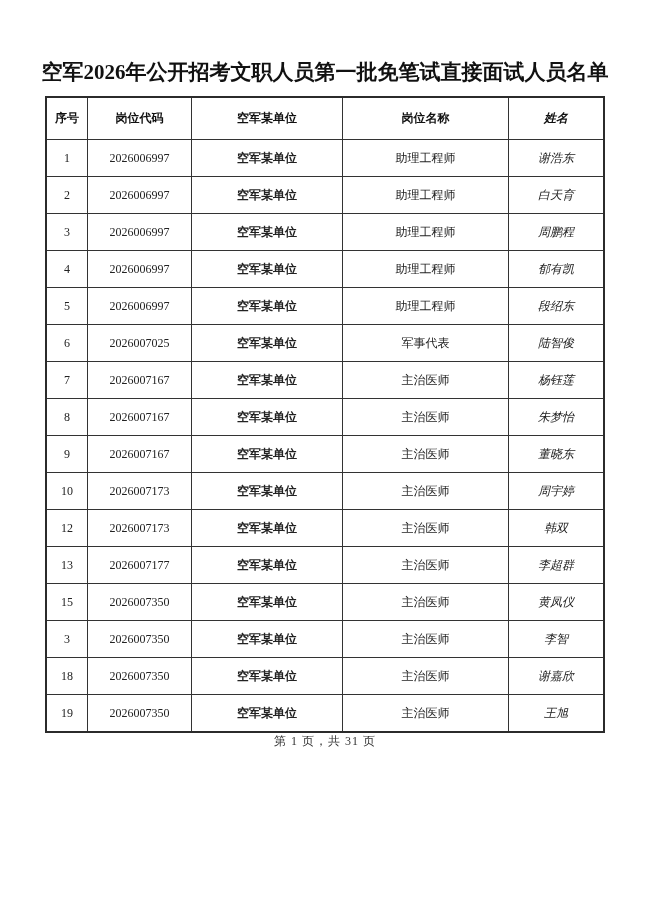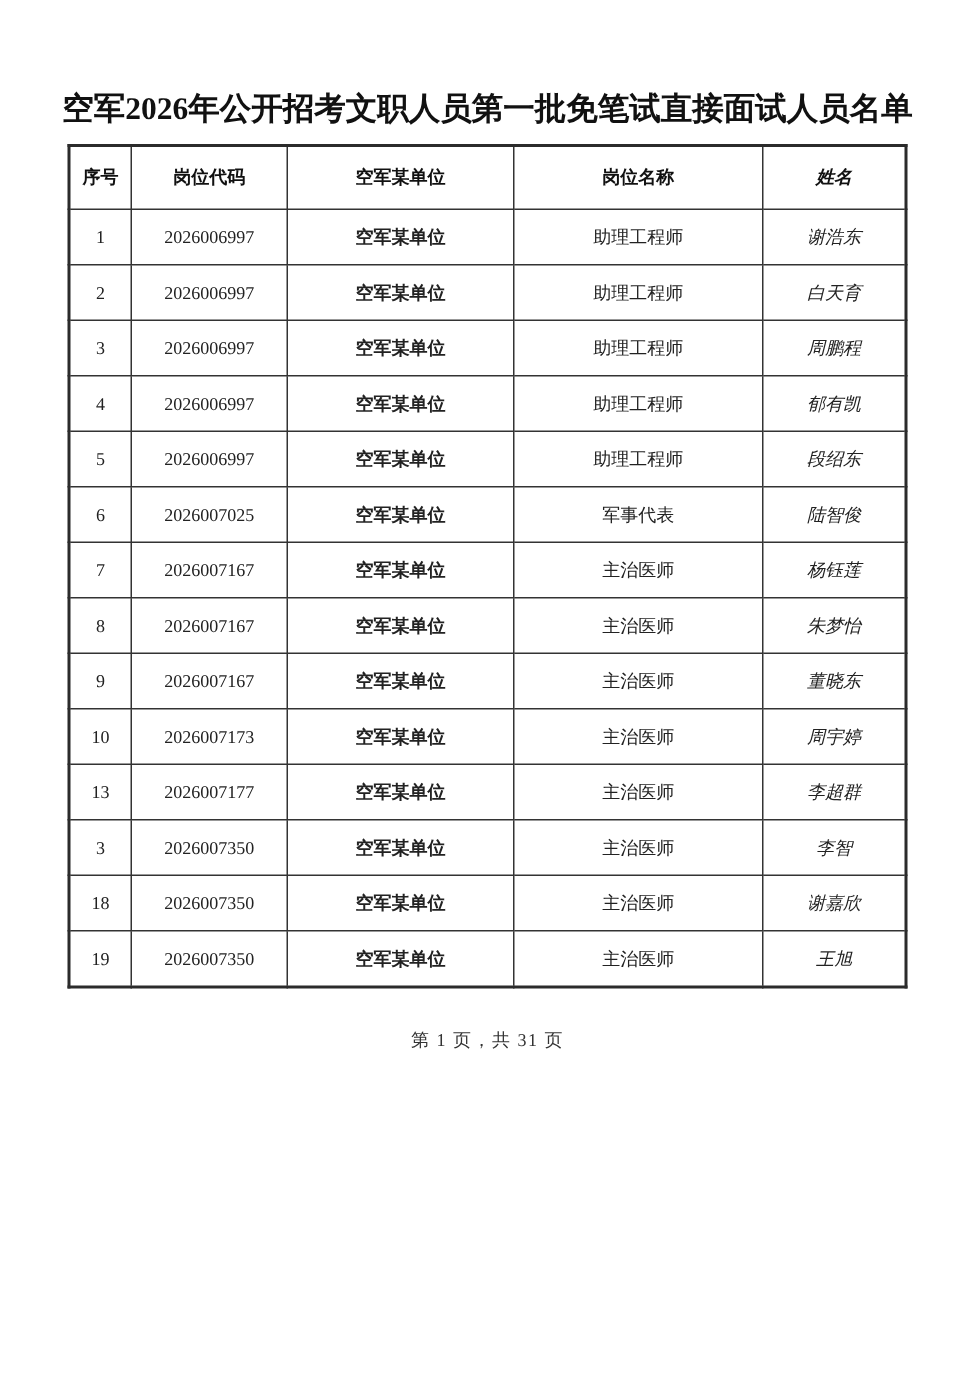--- a/index.html
+++ b/index.html
@@ -55,21 +55,20 @@
     font-family: "Liberation Serif", "DejaVu Serif", serif;
     font-size: 12px;
     color: #222222;
   }
   .col0 { width: 36px; }
   .col1 { width: 99px; }
   .col2 { width: 146px; font-weight: bold; }
   .col3 { width: 161px; }
   .col4 { width: 90px; font-style: italic; }
   .footer {
-    margin-top: 26px;
     text-align: center;
     font-family: "Liberation Serif", "DejaVu Serif", serif;
     font-size: 12px;
     color: #333333;
     letter-spacing: 1px;
   }
 </style>
 </head>
 <body>
 
@@ -151,27 +150,41 @@
           <td class="col4">董晓东</td>
         </tr>
         <tr>
           <td class="col0">10</td>
           <td class="col1">2026007173</td>
           <td class="col2">空军某单位</td>
           <td class="col3">主治医师</td>
           <td class="col4">周宇婷</td>
         </tr>
         <tr>
+          <td class="col0">12</td>
+          <td class="col1">2026007173</td>
+          <td class="col2">空军某单位</td>
+          <td class="col3">主治医师</td>
+          <td class="col4">韩双</td>
+        </tr>
+        <tr>
           <td class="col0">13</td>
           <td class="col1">2026007177</td>
           <td class="col2">空军某单位</td>
           <td class="col3">主治医师</td>
           <td class="col4">李超群</td>
         </tr>
         <tr>
+          <td class="col0">15</td>
+          <td class="col1">2026007350</td>
+          <td class="col2">空军某单位</td>
+          <td class="col3">主治医师</td>
+          <td class="col4">黄凤仪</td>
+        </tr>
+        <tr>
           <td class="col0">3</td>
           <td class="col1">2026007350</td>
           <td class="col2">空军某单位</td>
           <td class="col3">主治医师</td>
           <td class="col4">李智</td>
         </tr>
         <tr>
           <td class="col0">18</td>
           <td class="col1">2026007350</td>
           <td class="col2">空军某单位</td>

